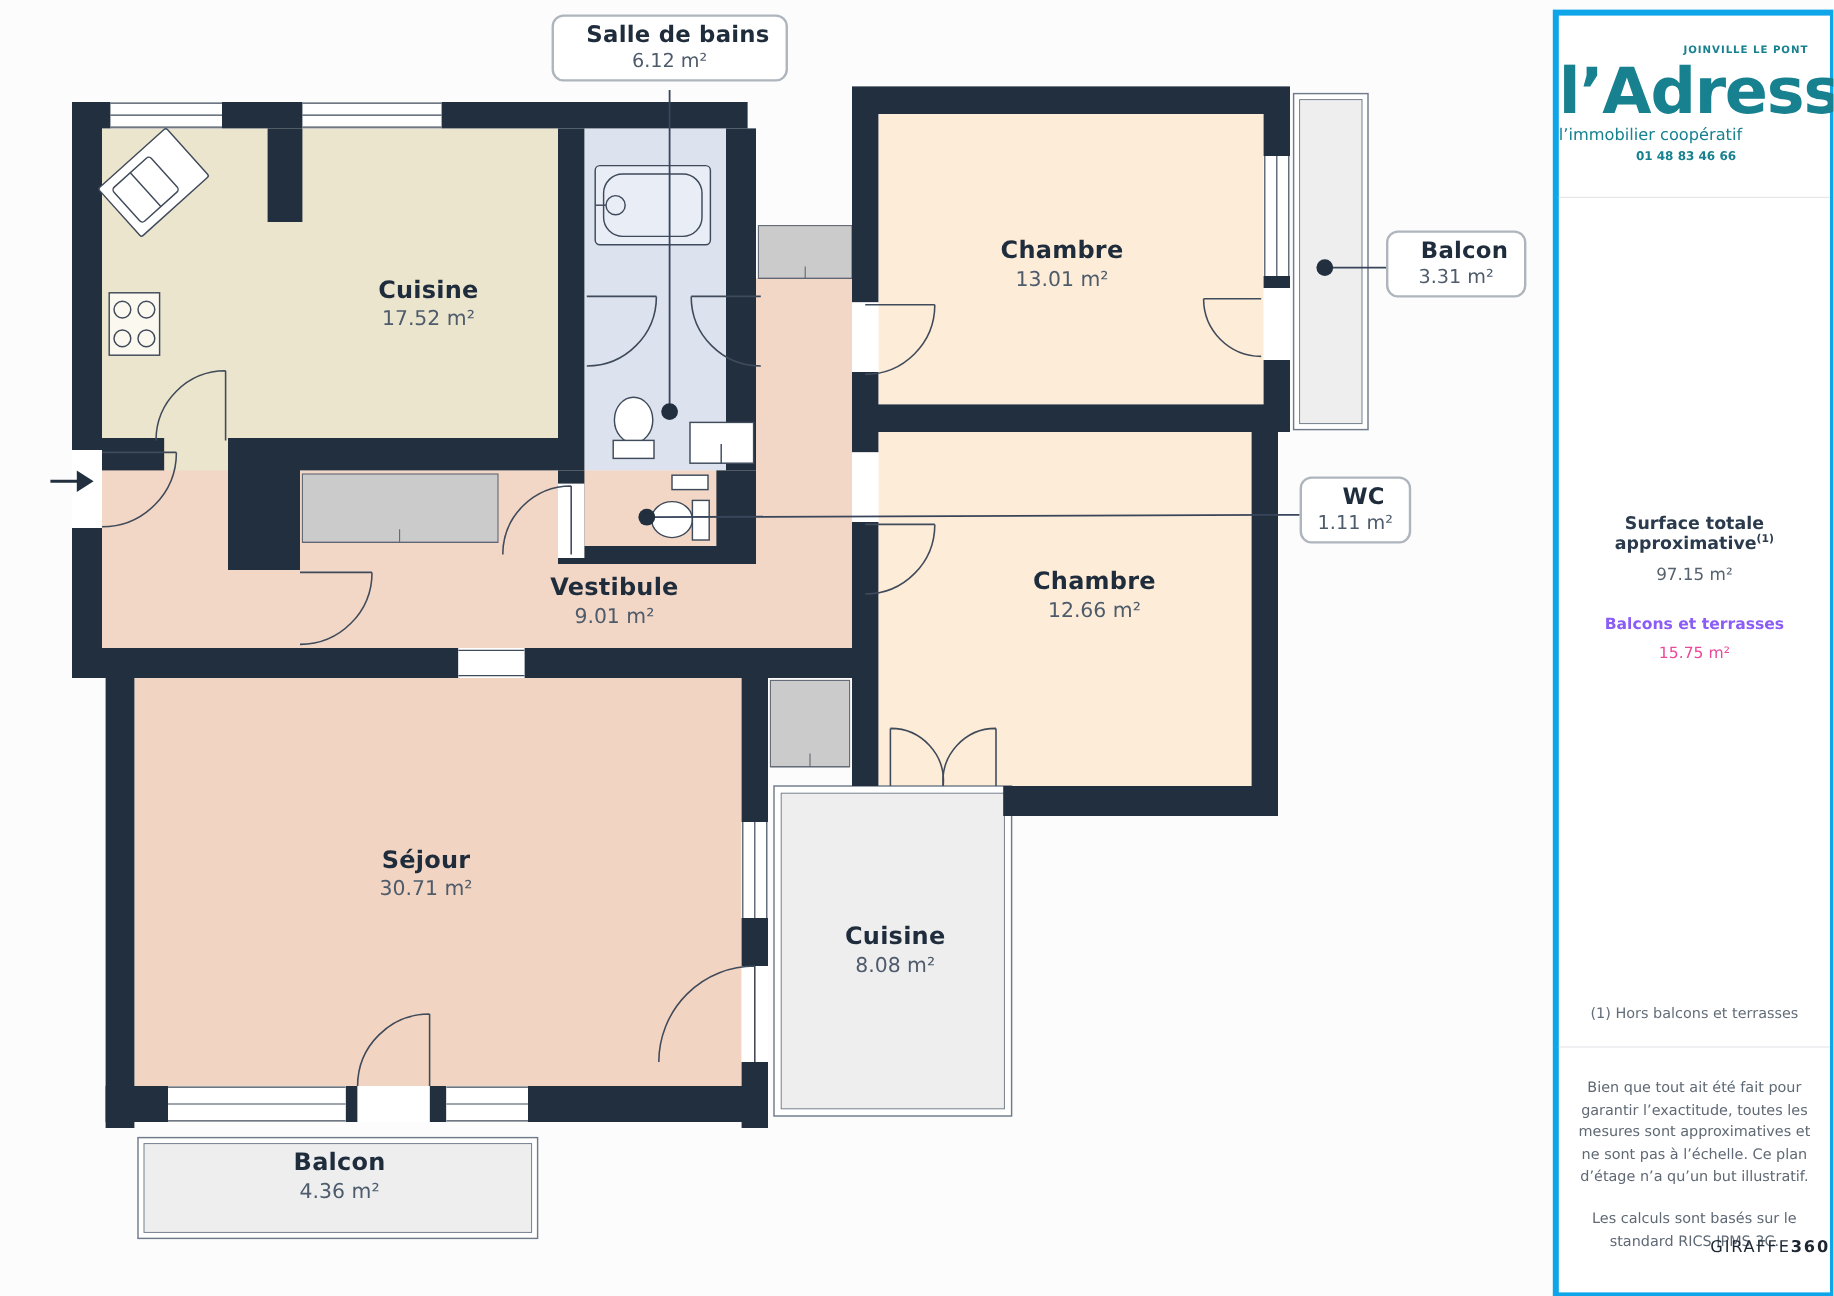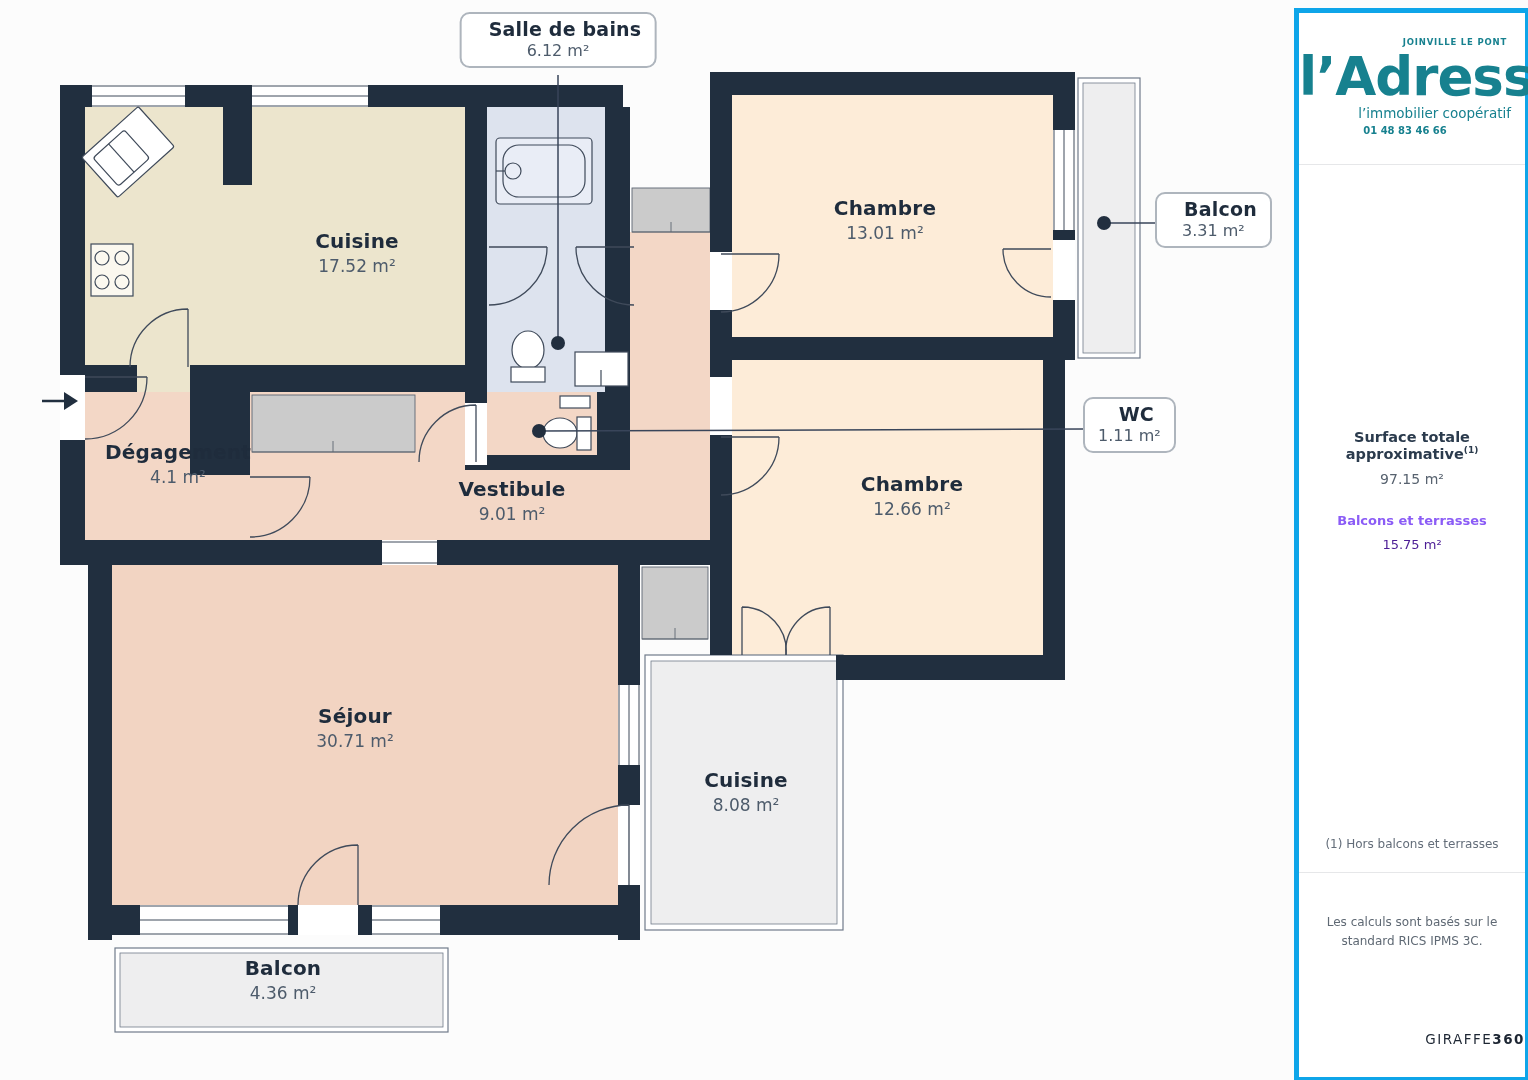--- a/index.html
+++ b/index.html
@@ -19,28 +19,28 @@
   .callout .rarea{font-size:16px;margin-top:1px;}
   .center-anchor{transform:translateX(-50%);}
 
   
   .sidebar{position:absolute;left:1294px;top:8px;width:226px;height:1064px;background:#fff;
            border:5px solid #0ea5e9;z-index:6;color:#2b3b4d;}
   .divider{position:absolute;left:0;width:100%;border-top:1px solid #e6e7e9;}
   .logo{position:absolute;top:24px;left:0;width:100%;text-align:center;color:#17818f;}
   .logo-city{font-size:8.5px;font-weight:bold;letter-spacing:.8px;text-align:right;padding-right:18px;}
   .logo-brand{font-size:53px;font-weight:bold;letter-spacing:-1px;line-height:1.05;margin-top:2px;}
-  .logo-tagline{font-size:13.5px;text-align:right;padding-right:14px;margin-top:0px;}
+  .logo-tagline{font-size:13.5px;text-align:left;padding-right:14px;margin-top:0px;}
   .logo-phone{font-size:10px;font-weight:bold;padding-right:14px;margin-top:4px;}
   .surface-block{position:absolute;top:416px;left:0;width:100%;text-align:center;}
   .surface-title{font-size:14.5px;font-weight:bold;color:#2b3b4d;}
   .surface-title sup{font-size:9px;}
   .surface-value{font-size:14px;color:#57626f;margin-top:9px;}
   .balc-label{font-size:13px;font-weight:bold;margin-top:26px;color:#8b5cf6;}
-  .balc-value{font-size:13px;color:#4c1d95;margin-top:9px;}
+  .balc-value{font-size:13px;color:#ec4899;margin-top:9px;}
   .note{position:absolute;top:824px;left:0;width:100%;text-align:center;font-size:12px;color:#636d79;}
   .disclaimer{position:absolute;top:884px;left:0;width:100%;padding:0 16px;box-sizing:border-box;
               text-align:center;font-size:12px;line-height:1.55;color:#5f6974;}
   .standard{margin-top:16px;}
   .giraffe{position:absolute;top:1018px;left:0;width:100%;text-align:right;font-size:13.5px;
            letter-spacing:1.5px;color:#1d2633;}
   .giraffe .b{font-weight:bold;}
 </style>
 </head>
 <body>
@@ -228,24 +228,20 @@
     <div class="rarea">17.52 m²</div>
   </div>
   <div class="room-label" style="left:885px;top:196px">
     <div class="rname">Chambre</div>
     <div class="rarea">13.01 m²</div>
   </div>
   <div class="room-label" style="left:912px;top:472px">
     <div class="rname">Chambre</div>
     <div class="rarea">12.66 m²</div>
   </div>
-  <div class="room-label" style="left:178px;top:440px">
-    <div class="rname">Dégagement</div>
-    <div class="rarea">4.1 m²</div>
-  </div>
   <div class="room-label" style="left:512px;top:477px">
     <div class="rname">Vestibule</div>
     <div class="rarea">9.01 m²</div>
   </div>
   <div class="room-label" style="left:355px;top:704px">
     <div class="rname">Séjour</div>
     <div class="rarea">30.71 m²</div>
   </div>
   <div class="room-label" style="left:746px;top:768px">
     <div class="rname">Cuisine</div>
@@ -287,19 +283,20 @@
       <div class="surface-value">97.15 m²</div>
       <div class="balc-label">Balcons et terrasses</div>
       <div class="balc-value">15.75 m²</div>
     </div>
 
     <div class="note">(1) Hors balcons et terrasses</div>
 
     <div class="divider" style="top:859px"></div>
 
     <div class="disclaimer">
+      <div>Bien que tout ait été fait pour garantir l’exactitude, toutes les mesures sont approximatives et ne sont pas à l’échelle. Ce plan d’étage n’a qu’un but illustratif.</div>
       <div class="standard">Les calculs sont basés sur le standard RICS IPMS 3C.</div>
     </div>
 
     <div class="giraffe"><span>GIRAFFE</span><span class="b">360</span></div>
   </div>
 
 </div>
 
 </body></html>

